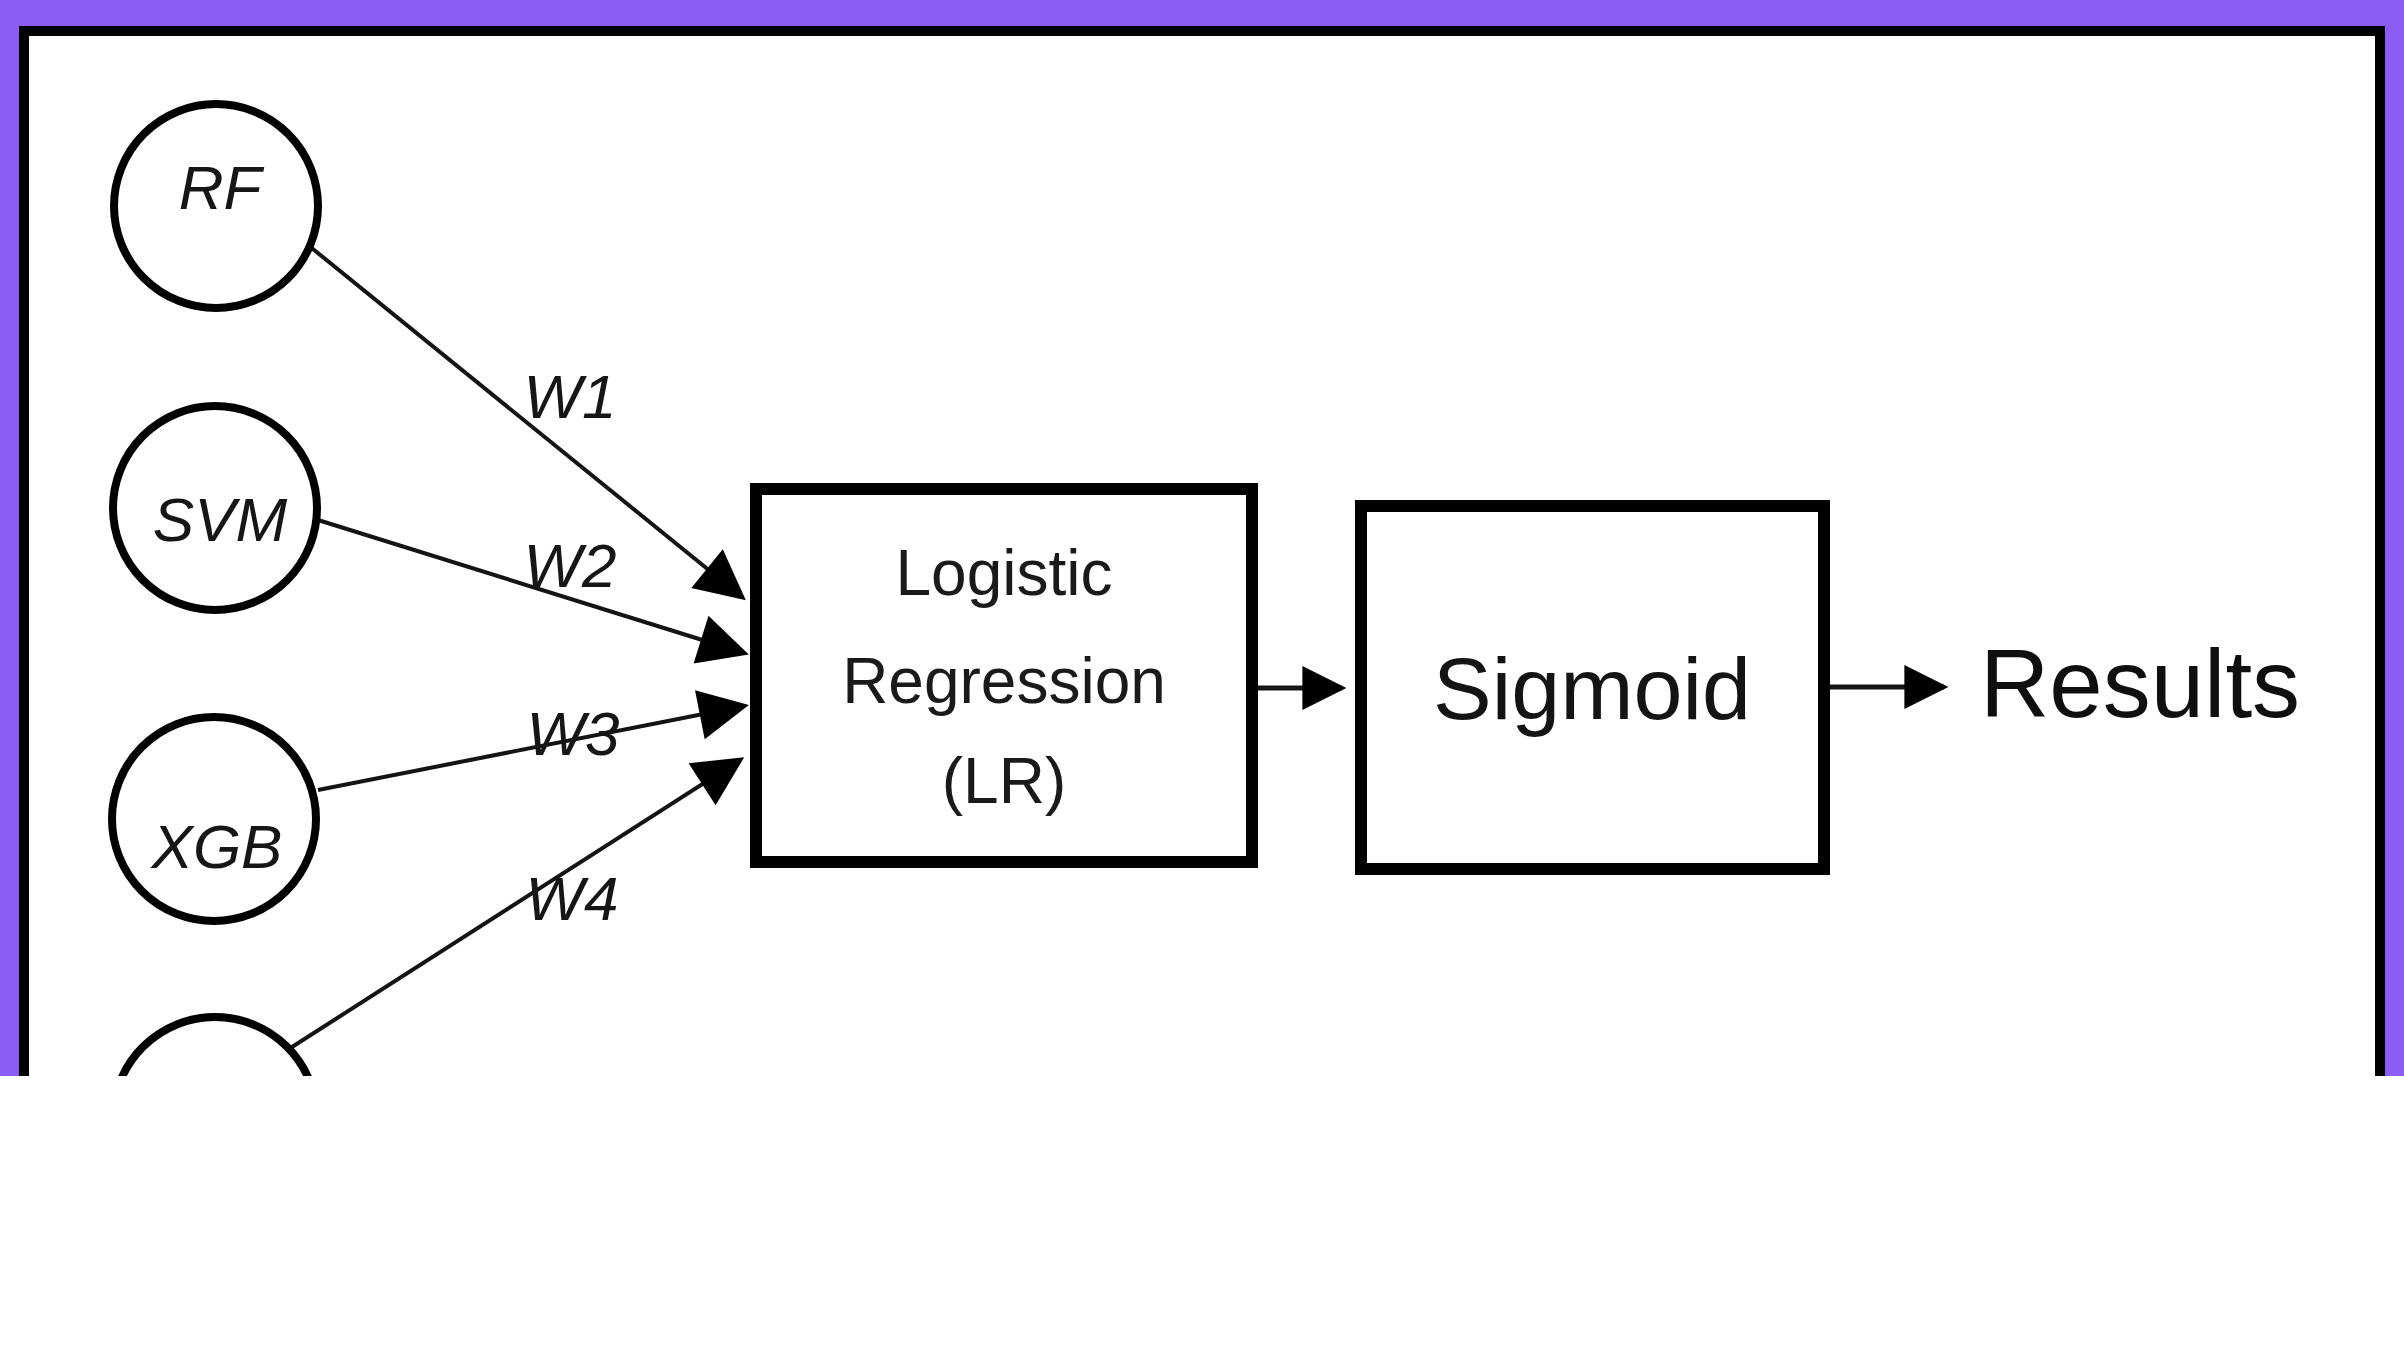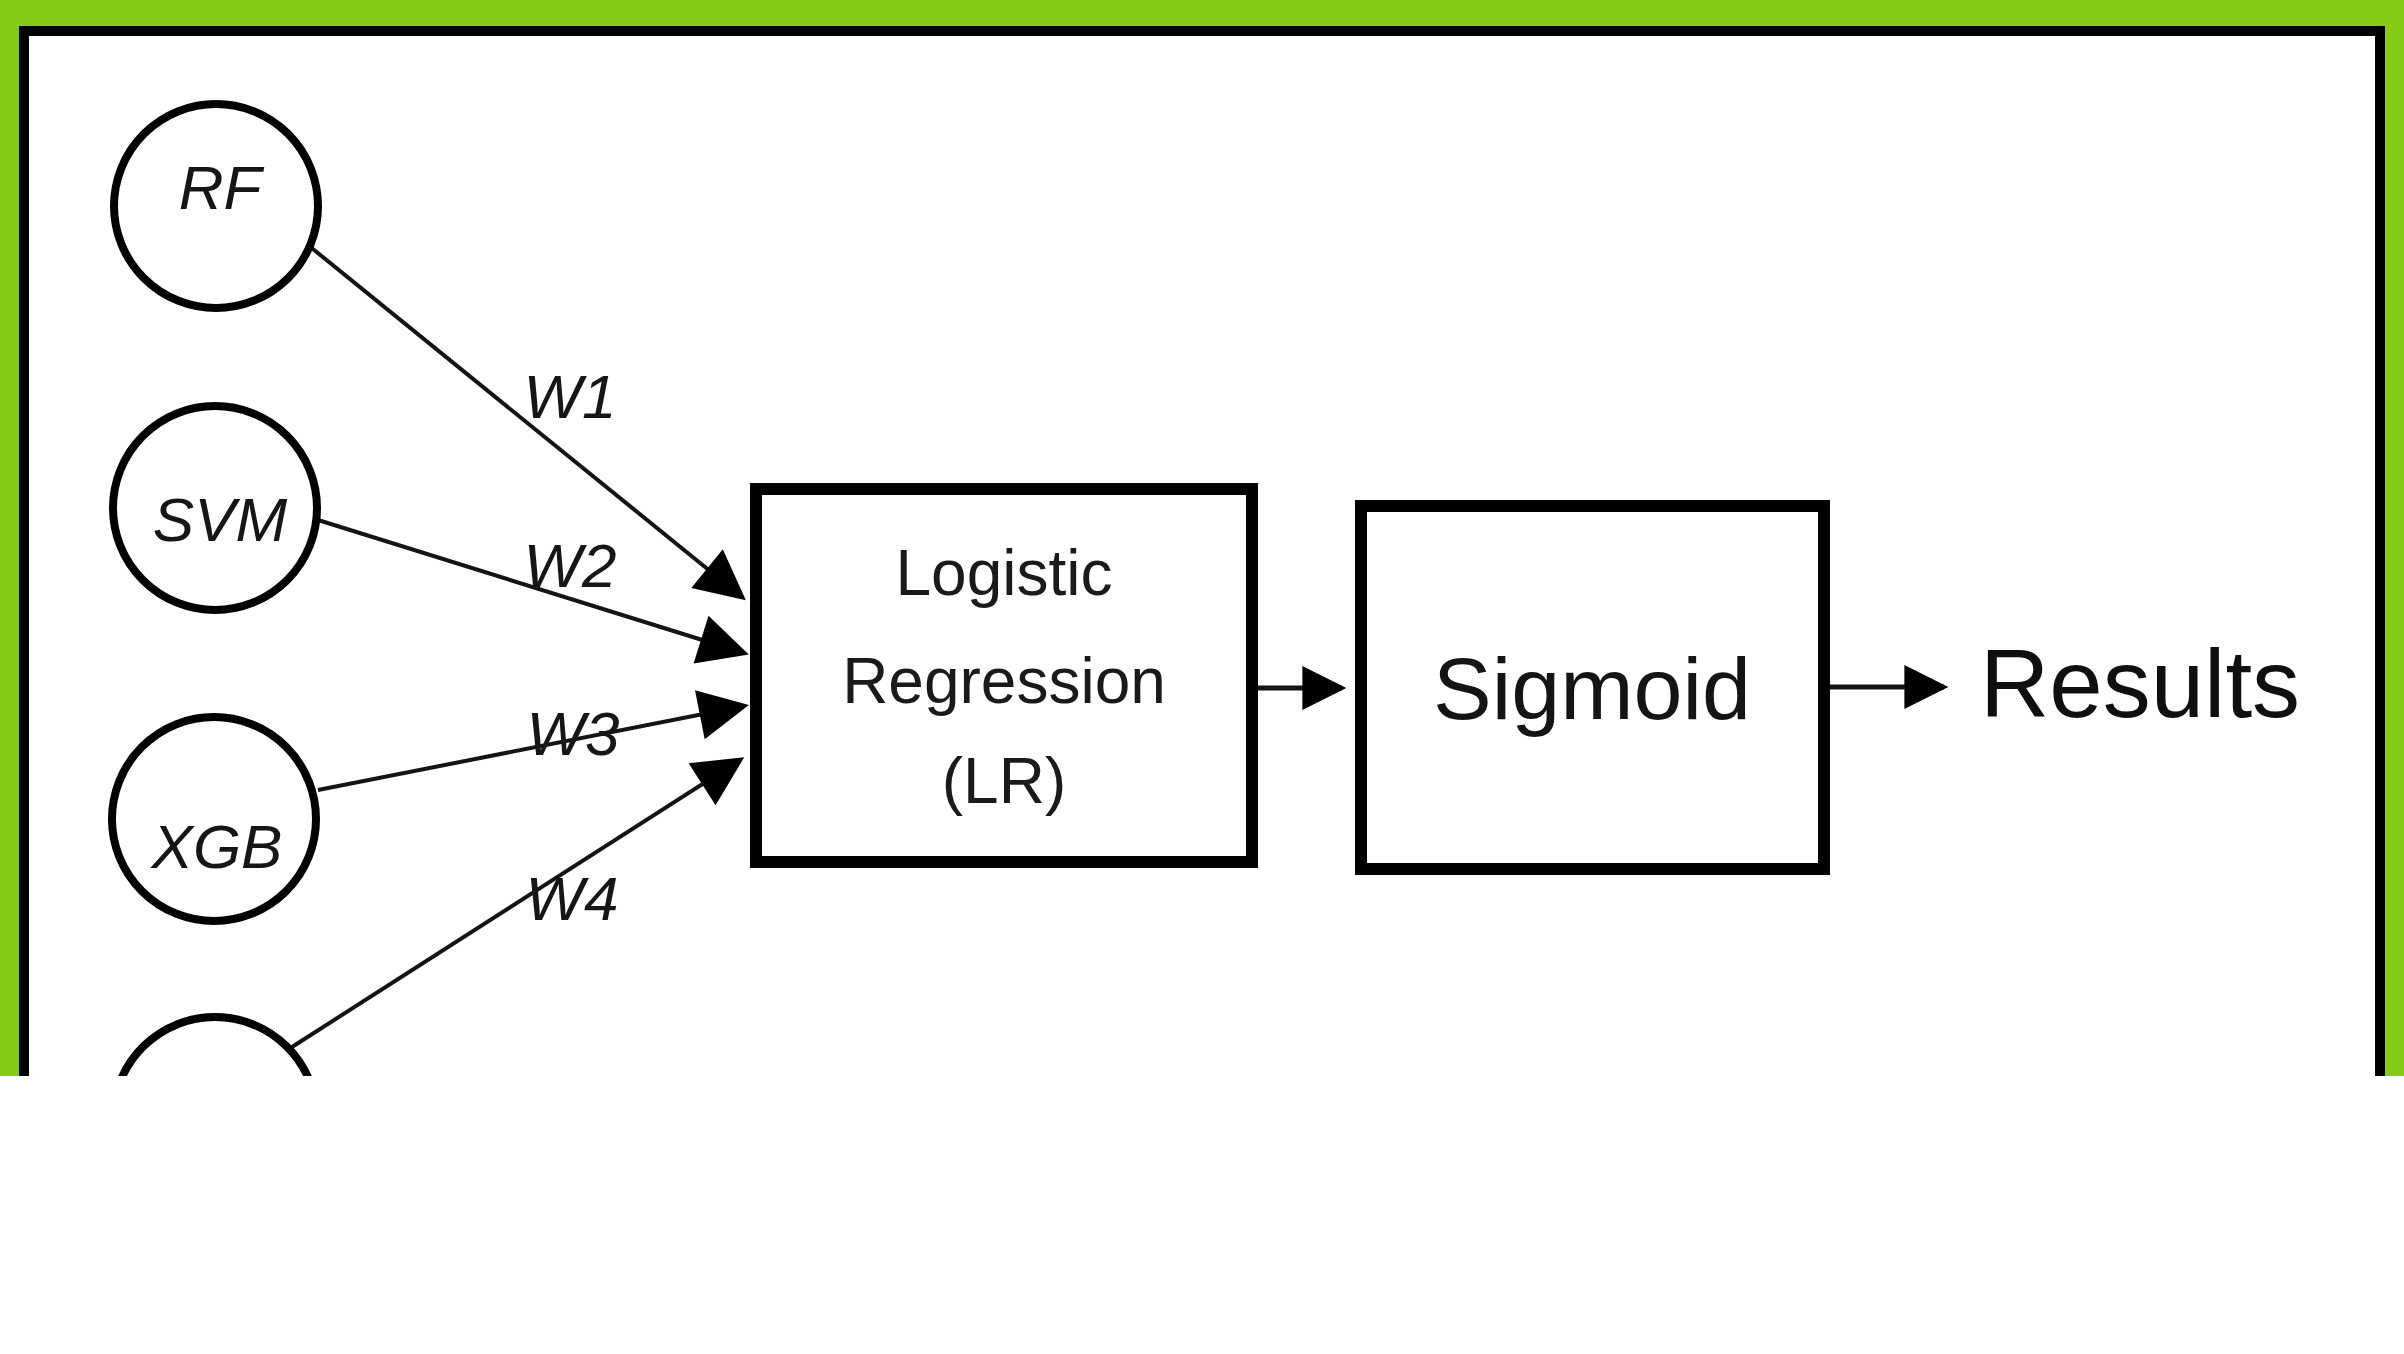--- a/index.html
+++ b/index.html
@@ -4,21 +4,21 @@
 <style>
   html, body {
     margin: 0;
     padding: 0;
     background: #ffffff;
   }
   .canvas {
     position: relative;
     width: 2404px;
     height: 1076px;
-    background: #84cc16;
+    background: #8b5cf6;
     font-family: "Liberation Sans", sans-serif;
   }
   svg { display: block; }
   .node-label {
     font-family: "Liberation Sans", sans-serif;
     font-style: italic;
     font-size: 62px;
     fill: #161616;
   }
   .weight-label {

